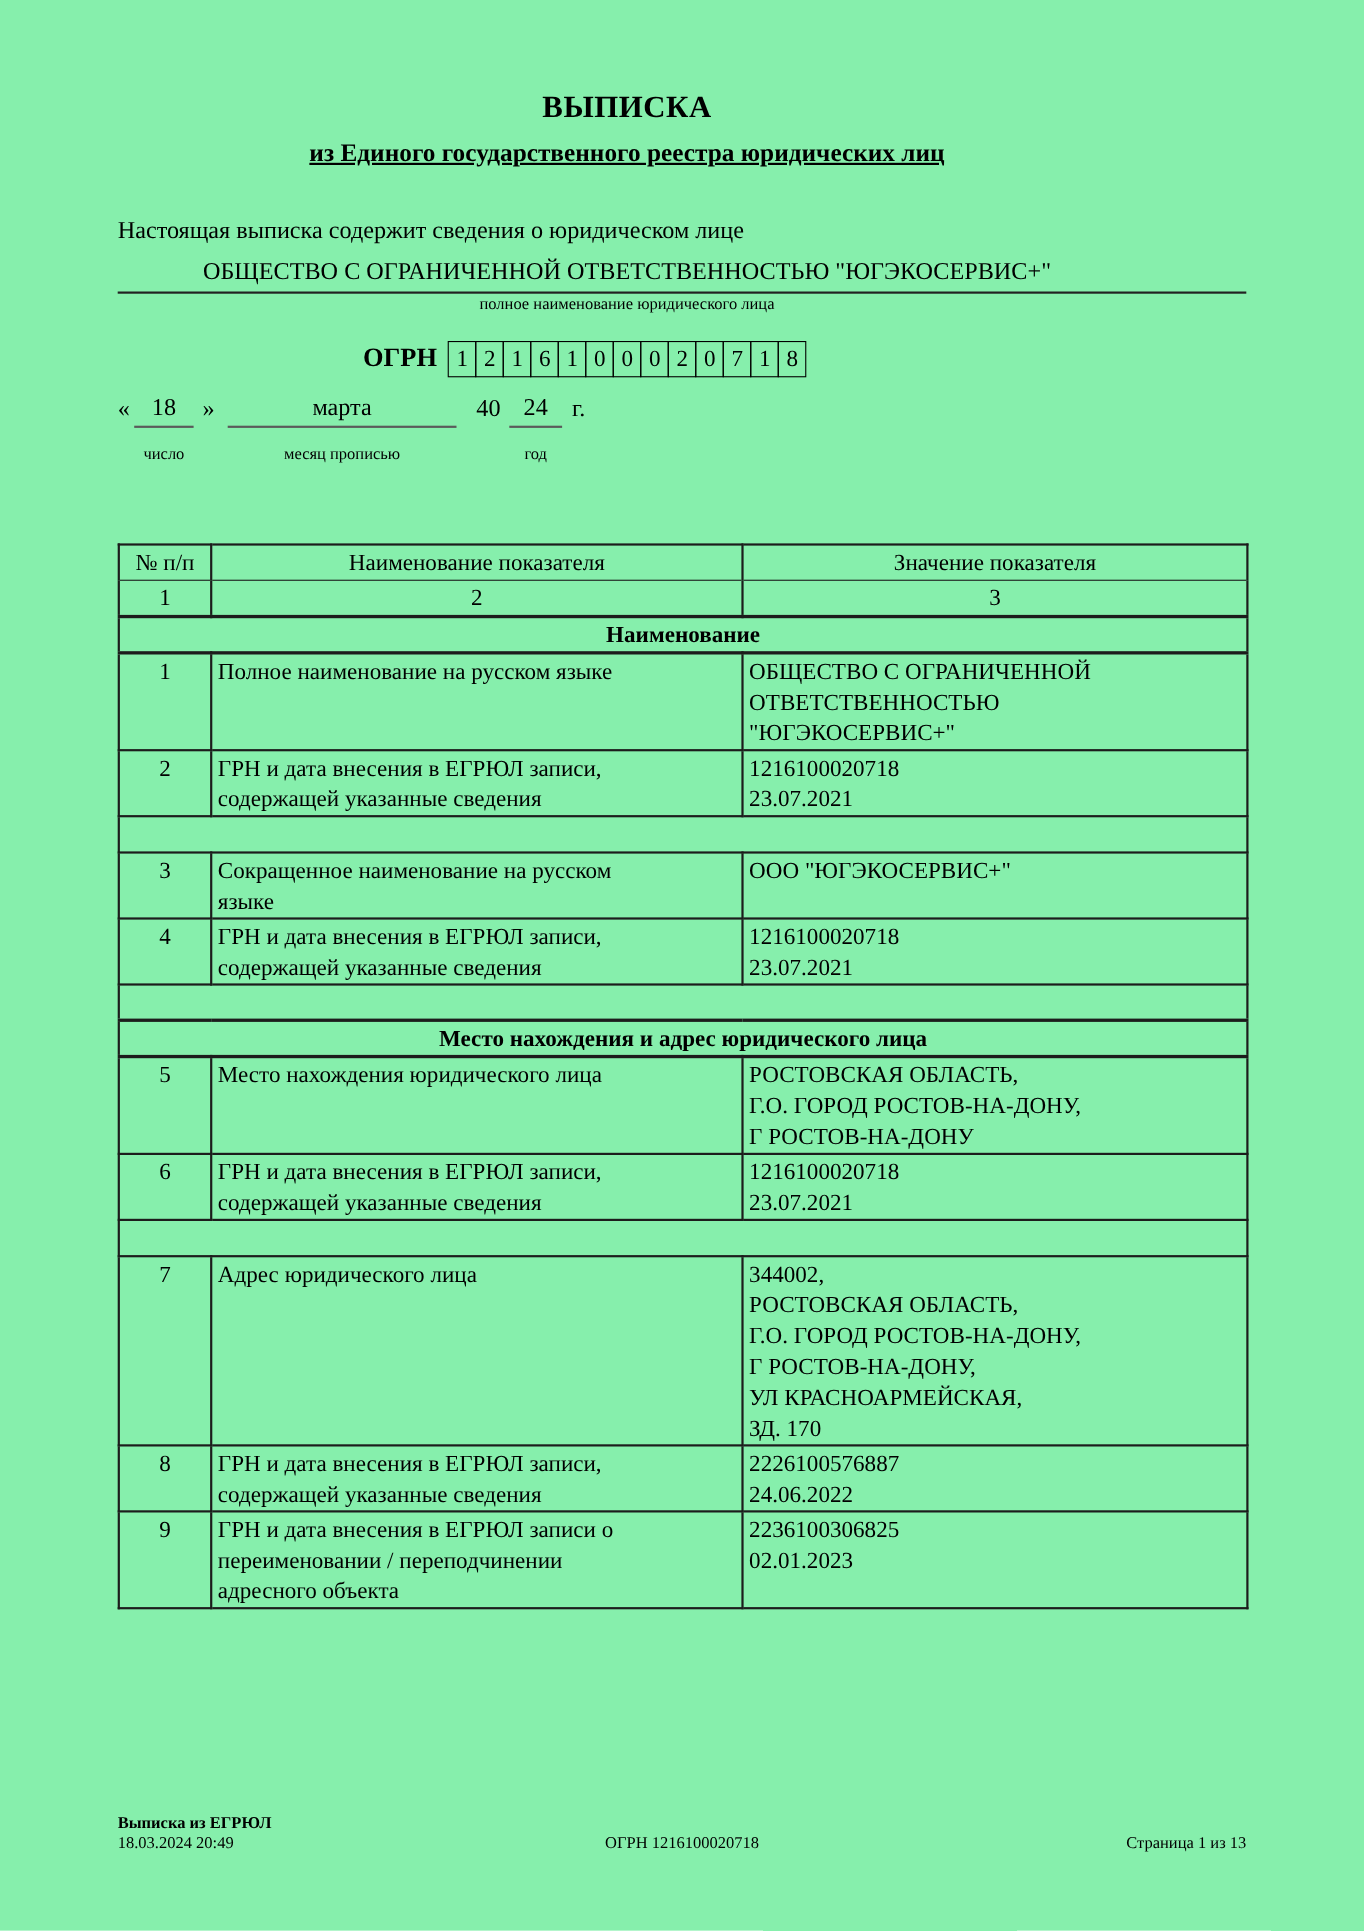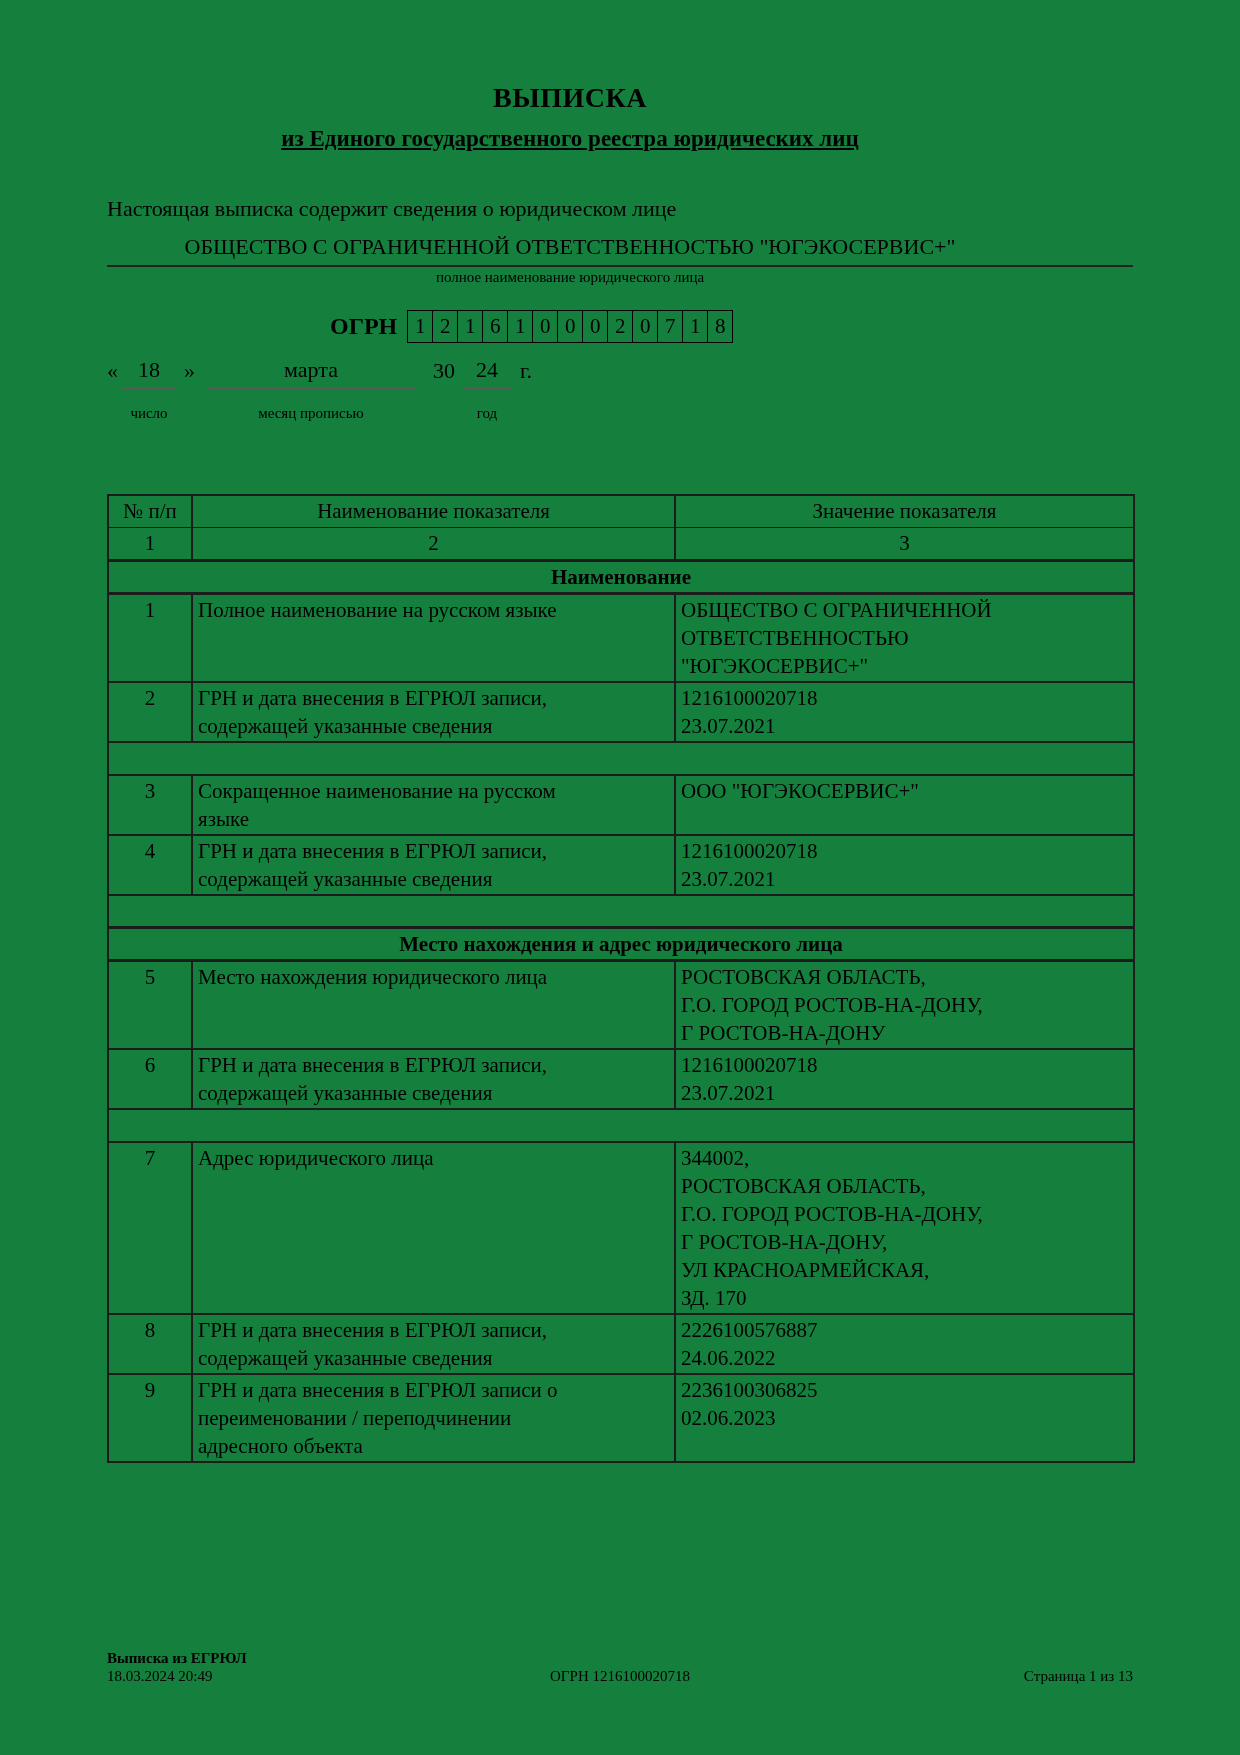--- a/index.html
+++ b/index.html
@@ -4,21 +4,21 @@
 <style>
   * { margin:0; padding:0; box-sizing:border-box; }
   html,body { background:#ffffff; }
   body {
     width:1240px; height:1755px;
     font-family:"Liberation Serif", serif;
     color:#000;
     position:relative;
     overflow:hidden;
   }
-  .page { position:absolute; inset:0; background:#15803d; }
+  .page { position:absolute; inset:0; background:#86efac; }
   .content { position:absolute; left:107px; top:0; width:1026px; }
 
   .doc-title {
     margin-top:82px; font-size:28px; font-weight:bold;
     text-align:center; padding-right:100px; letter-spacing:0.5px;
   }
   .doc-subtitle {
     margin-top:12px; font-size:23px; font-weight:bold;
     text-align:center; padding-right:100px;text-decoration:underline;
   }
@@ -131,21 +131,21 @@
       <span class="q-static">«</span>
       <span class="blank blank-day">
         <span class="val">18</span>
         <span class="lbl">число</span>
       </span>
       <span class="q-static q-close">»</span>
       <span class="blank blank-month">
         <span class="val">марта</span>
         <span class="lbl">месяц прописью</span>
       </span>
-      <span class="q-static q-century">30</span>
+      <span class="q-static q-century">40</span>
       <span class="blank blank-year">
         <span class="val">24</span>
         <span class="lbl">год</span>
       </span>
       <span class="q-static q-suffix">г.</span>
     </div>
 
     <table class="doc-table">
       <colgroup>
         <col style="width:84px">
@@ -237,21 +237,21 @@
 содержащей указанные сведения</td>
             <td class="cell-value">2226100576887
 24.06.2022</td>
           </tr>
           <tr>
             <td class="cell-num">9</td>
             <td class="cell-name">ГРН и дата внесения в ЕГРЮЛ записи о
 переименовании / переподчинении
 адресного объекта</td>
             <td class="cell-value">2236100306825
-02.06.2023</td>
+02.01.2023</td>
           </tr>
         </tbody>
     </table>
   </div>
 
   <div class="footer">
     <div>
       <div class="footer-left-title">Выписка из ЕГРЮЛ</div>
       <div>18.03.2024 20:49</div>
     </div>

